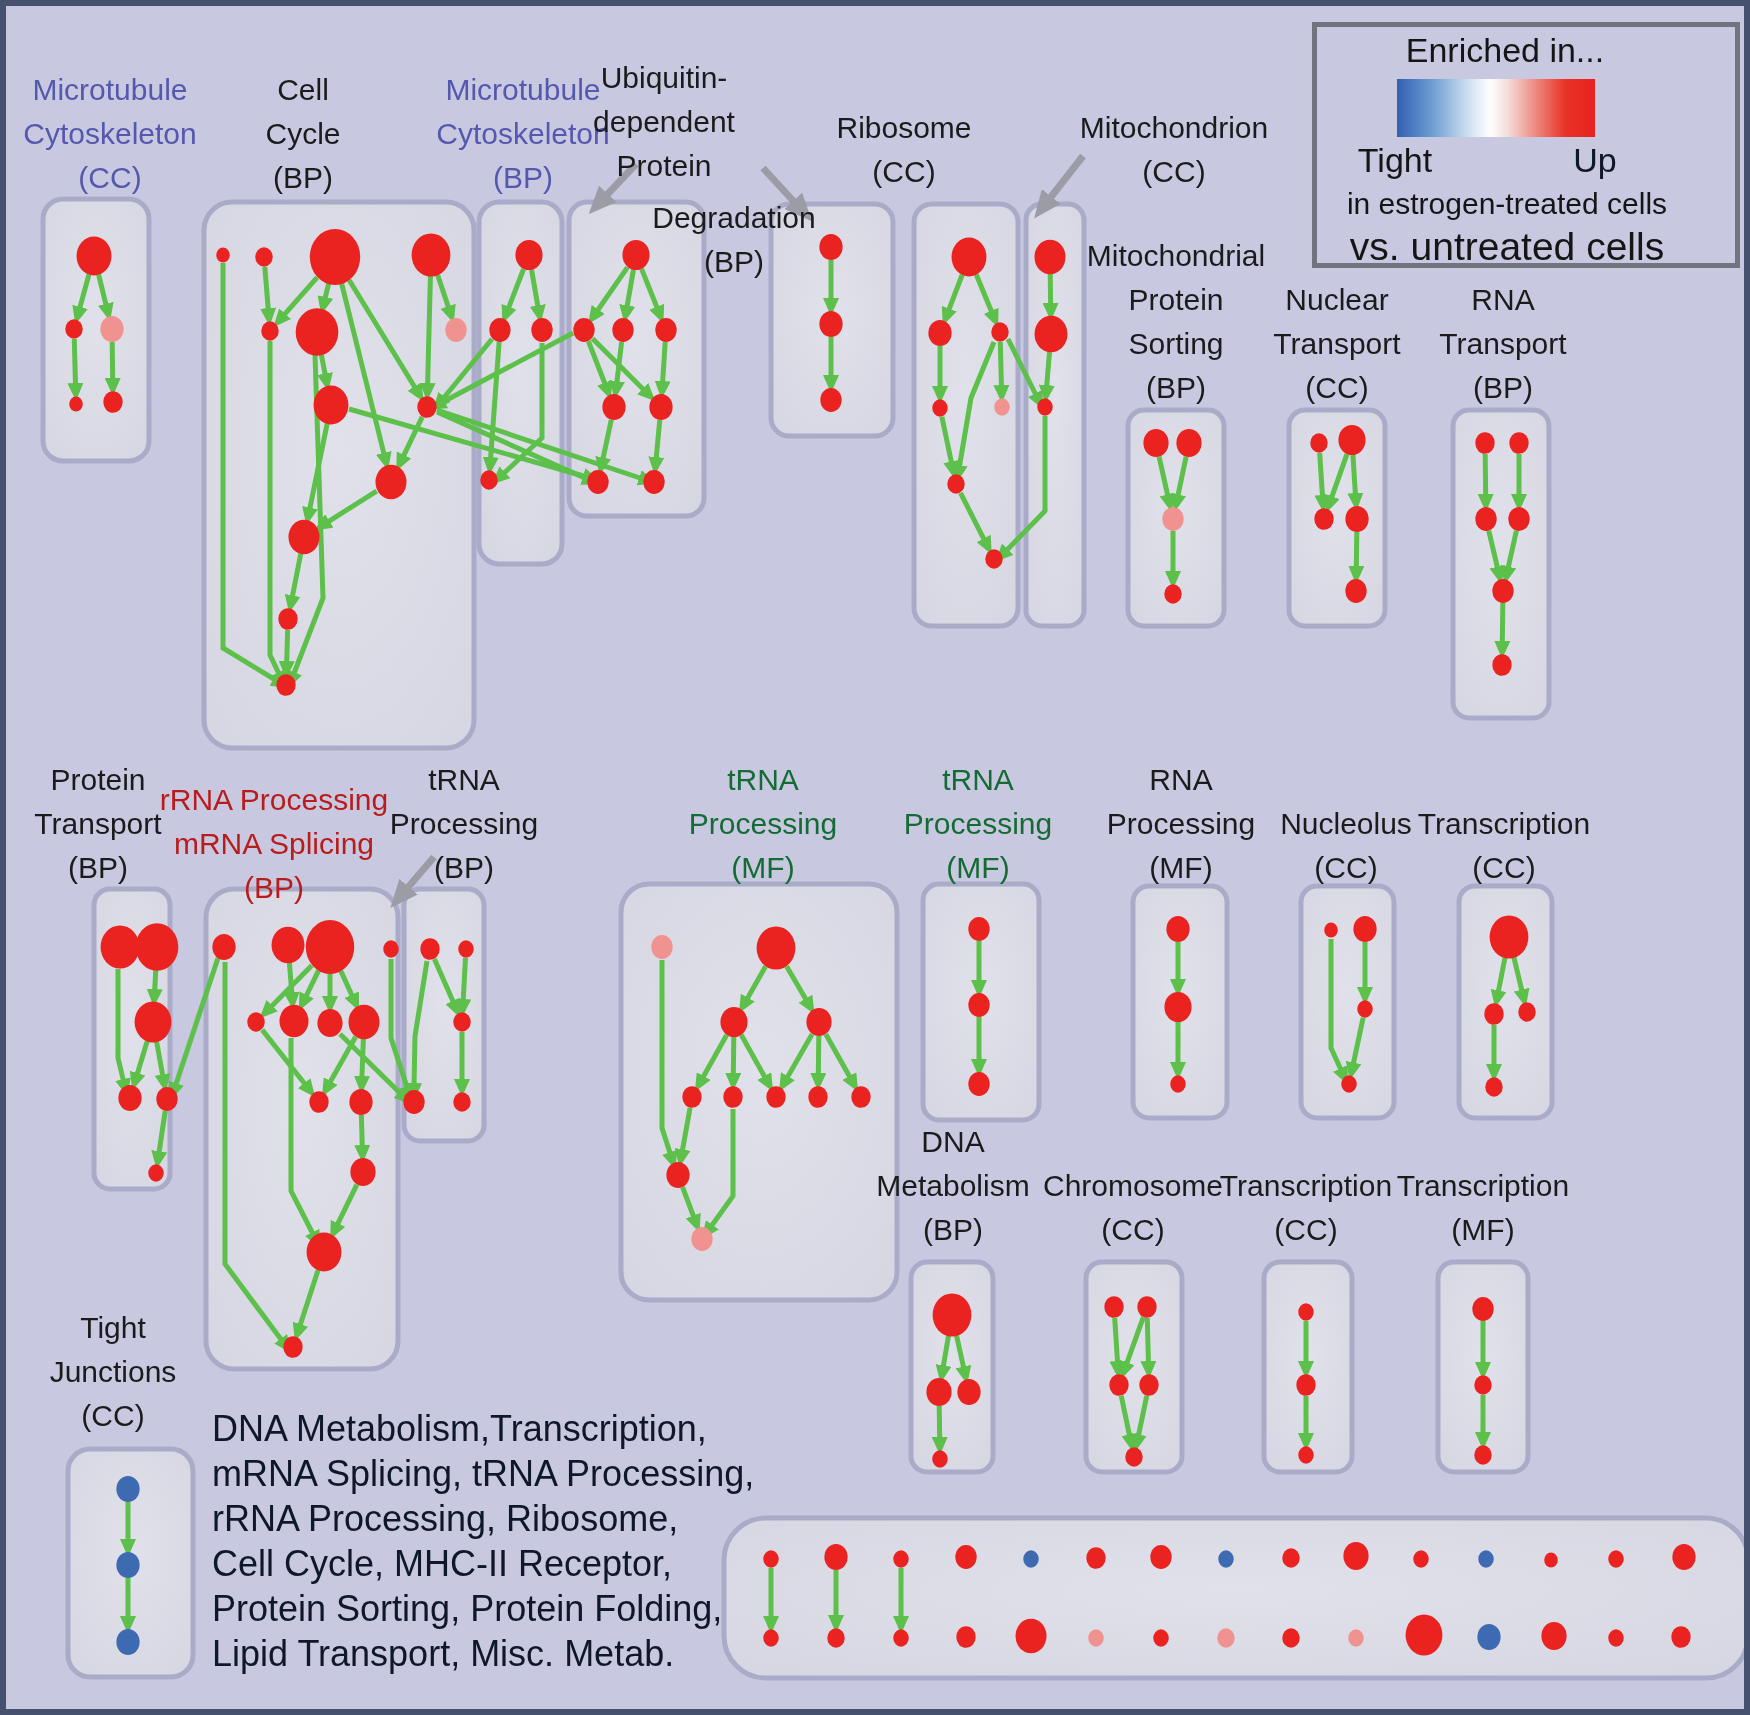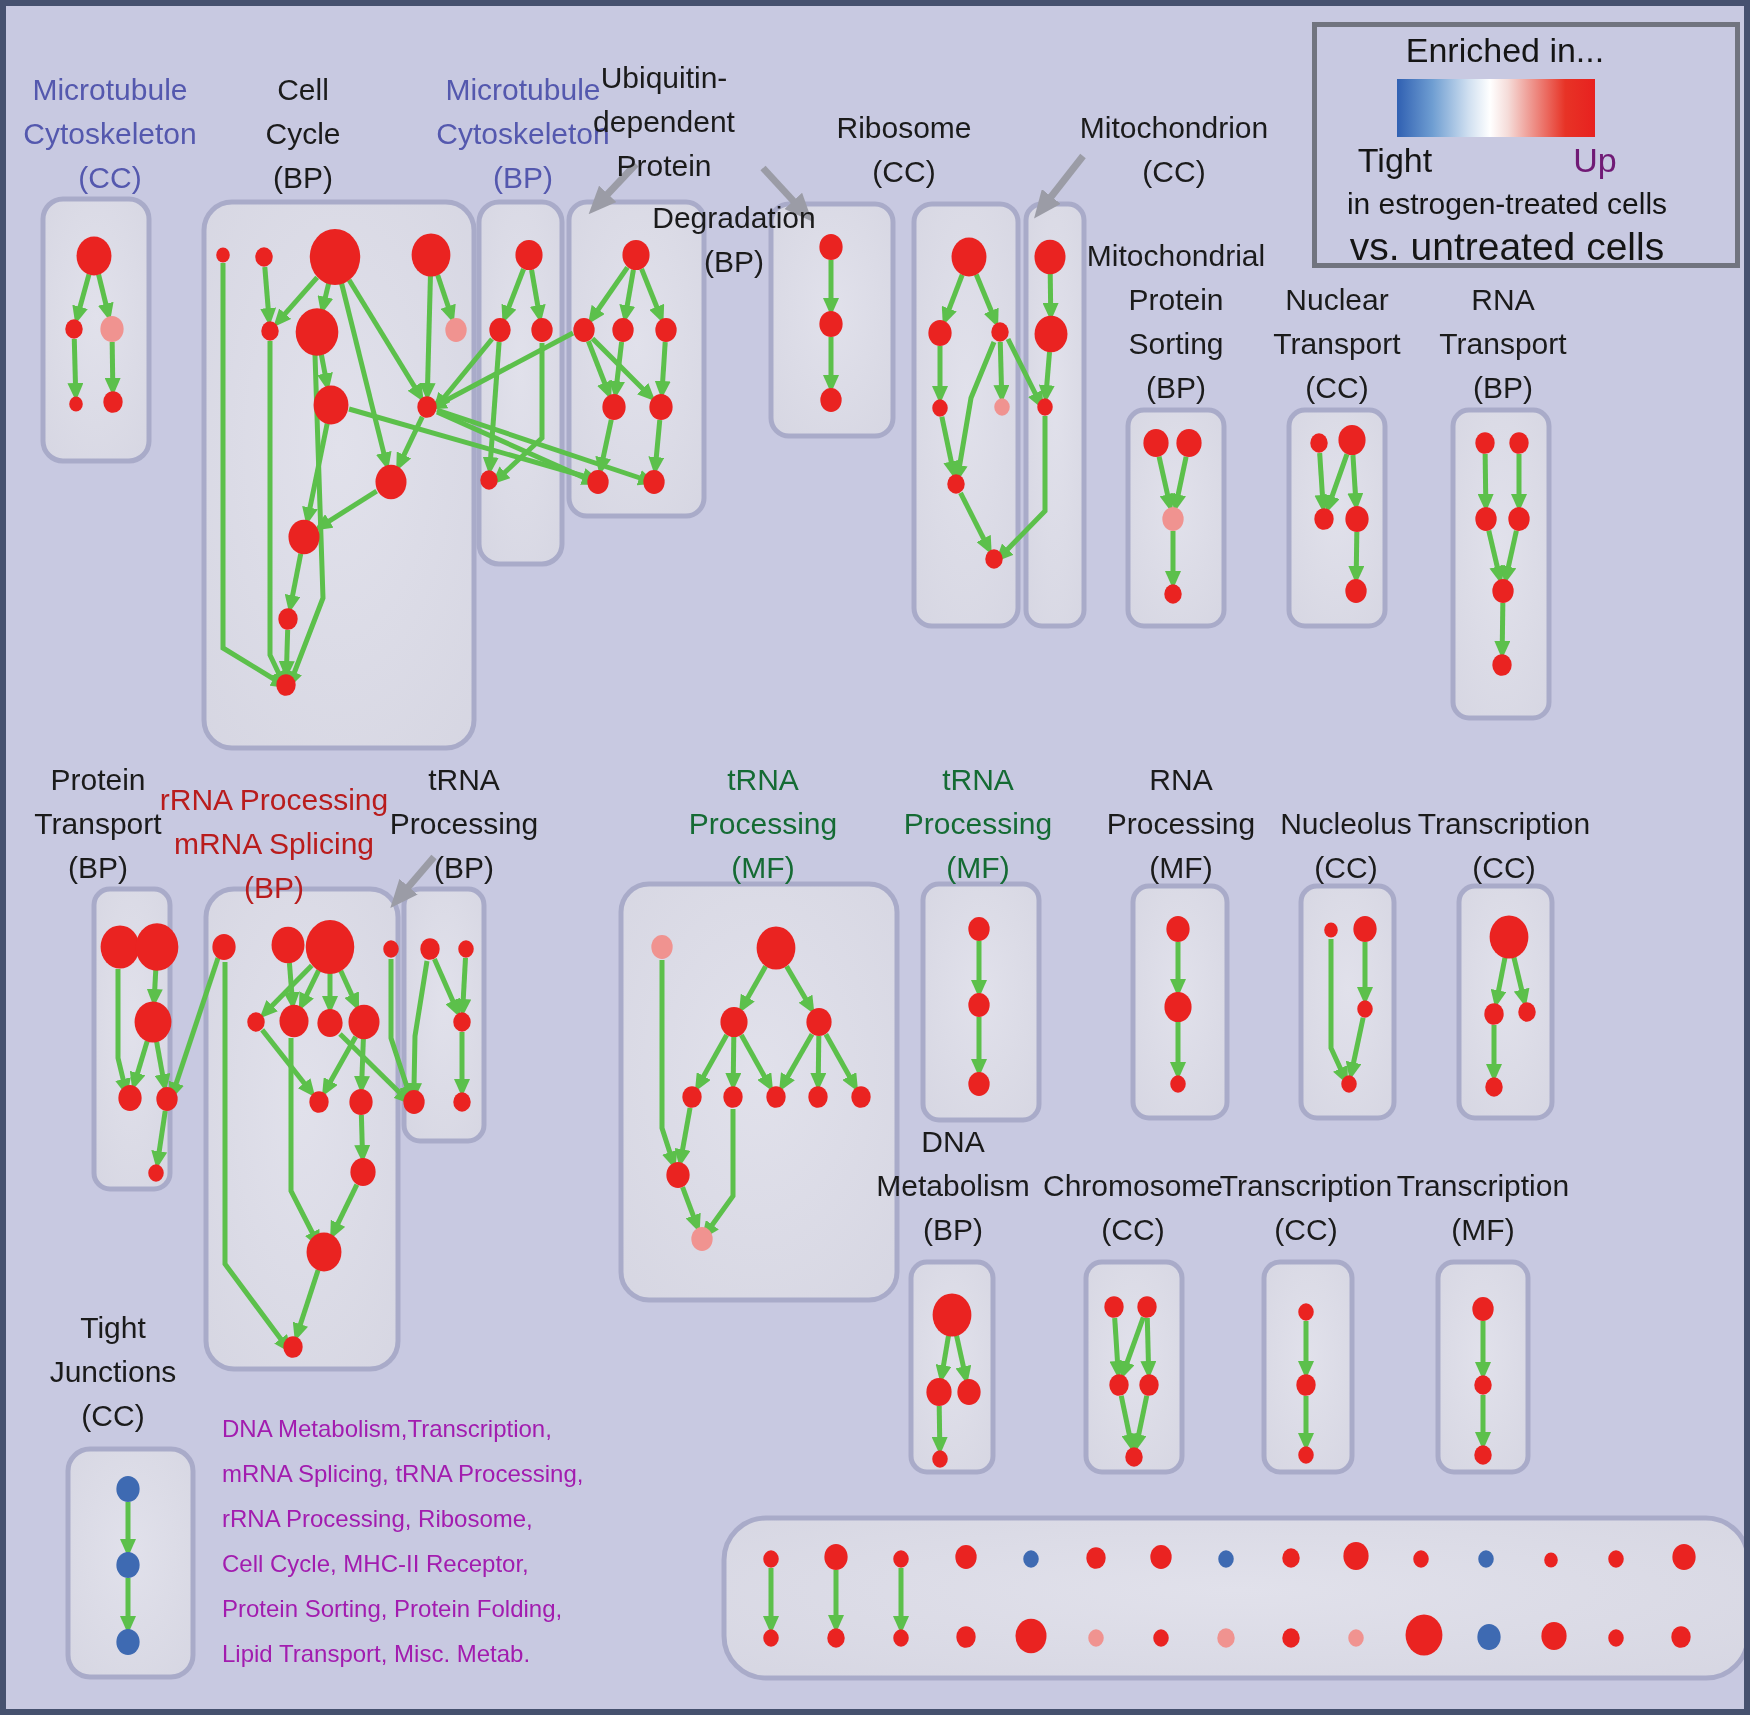--- a/index.html
+++ b/index.html
@@ -33,26 +33,26 @@
   }
   .legend-title{
     position:absolute;left:188px;top:4px;transform:translateX(-50%);
     font-size:34px;color:#151515;white-space:nowrap;
   }
   .legend-bar{
     position:absolute;left:80px;top:52px;width:198px;height:58px;
     background:linear-gradient(to right,#3060b2 0%,#6f9ed2 18%,#cfdff0 36%,#ffffff 47%,#f5dcd9 56%,#efa19a 66%,#e73326 85%,#e8211f 100%);
   }
   .legend-down{position:absolute;left:78px;top:114px;transform:translateX(-50%);font-size:34px;color:#151515;}
-  .legend-up{position:absolute;left:278px;top:114px;transform:translateX(-50%);font-size:34px;color:#701a75;}
+  .legend-up{position:absolute;left:278px;top:114px;transform:translateX(-50%);font-size:34px;color:#0f172a;}
   .legend-sub1{position:absolute;left:190px;top:160px;transform:translateX(-50%);font-size:30px;color:#151515;white-space:nowrap;}
   .legend-sub2{position:absolute;left:190px;top:198px;transform:translateX(-50%);font-size:39px;color:#151515;white-space:nowrap;}
   #note{
-    position:absolute;left:216px;top:1400px;
-    font-size:24px;line-height:45px;color:#a21caf;white-space:nowrap;
+    position:absolute;left:206px;top:1400px;
+    font-size:36px;line-height:45px;color:#0f172a;white-space:nowrap;
   }
 </style>
 </head>
 <body>
 
 <div id="figure">
   <svg id="diagram" viewBox="0 0 1738 1703">
       <defs>
         <radialGradient id="boxGrad" cx="50%" cy="45%" r="75%">
           <stop offset="0%" stop-color="#e1e1eb"></stop>

